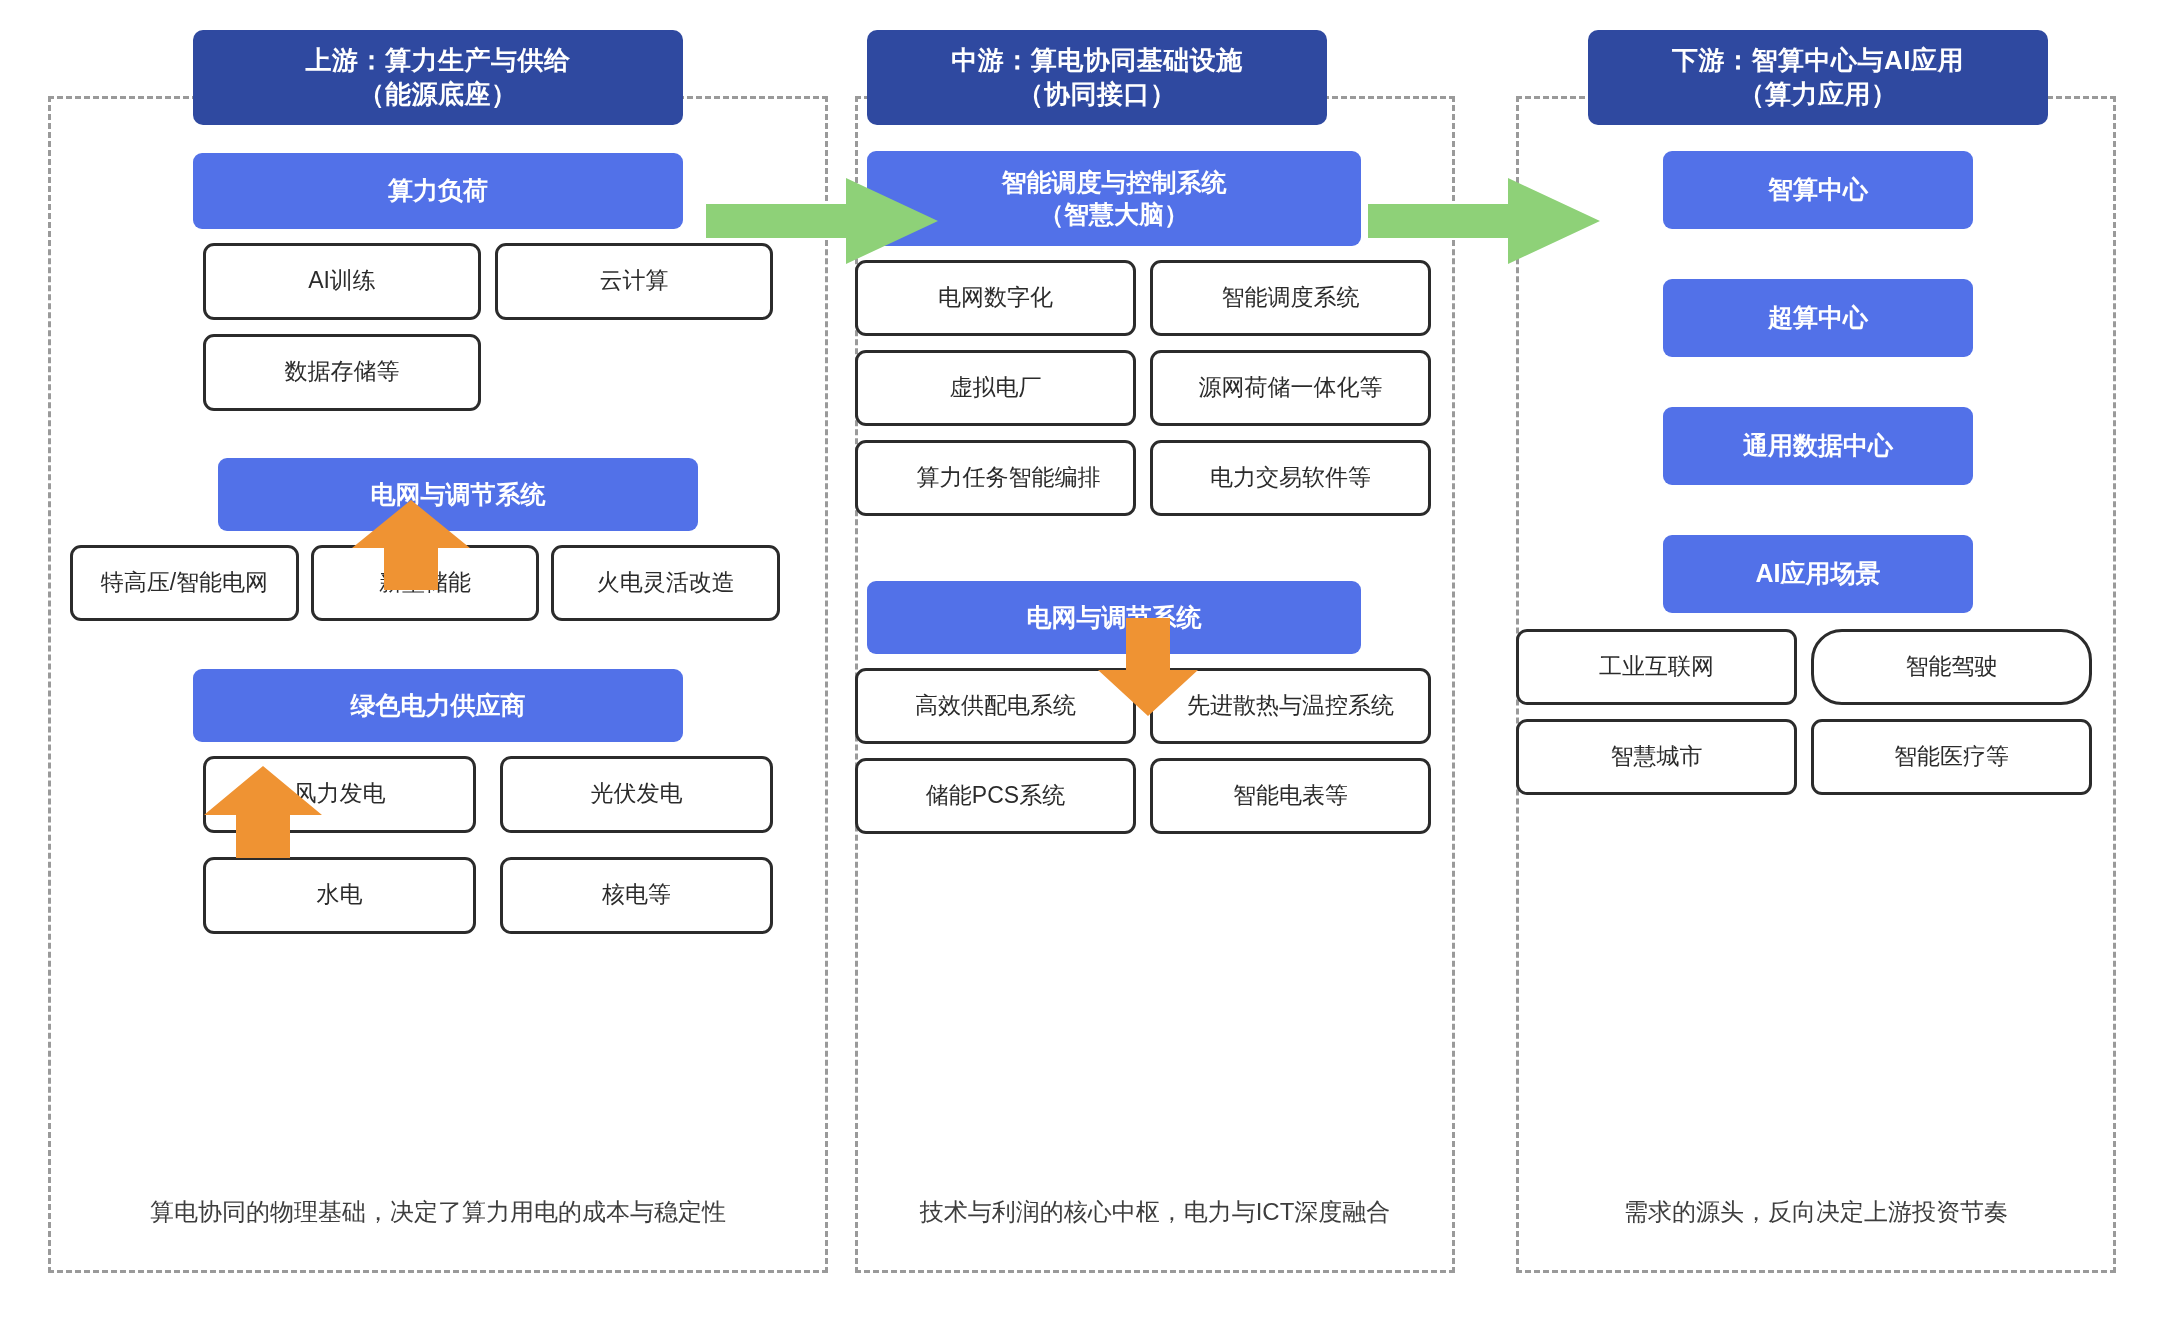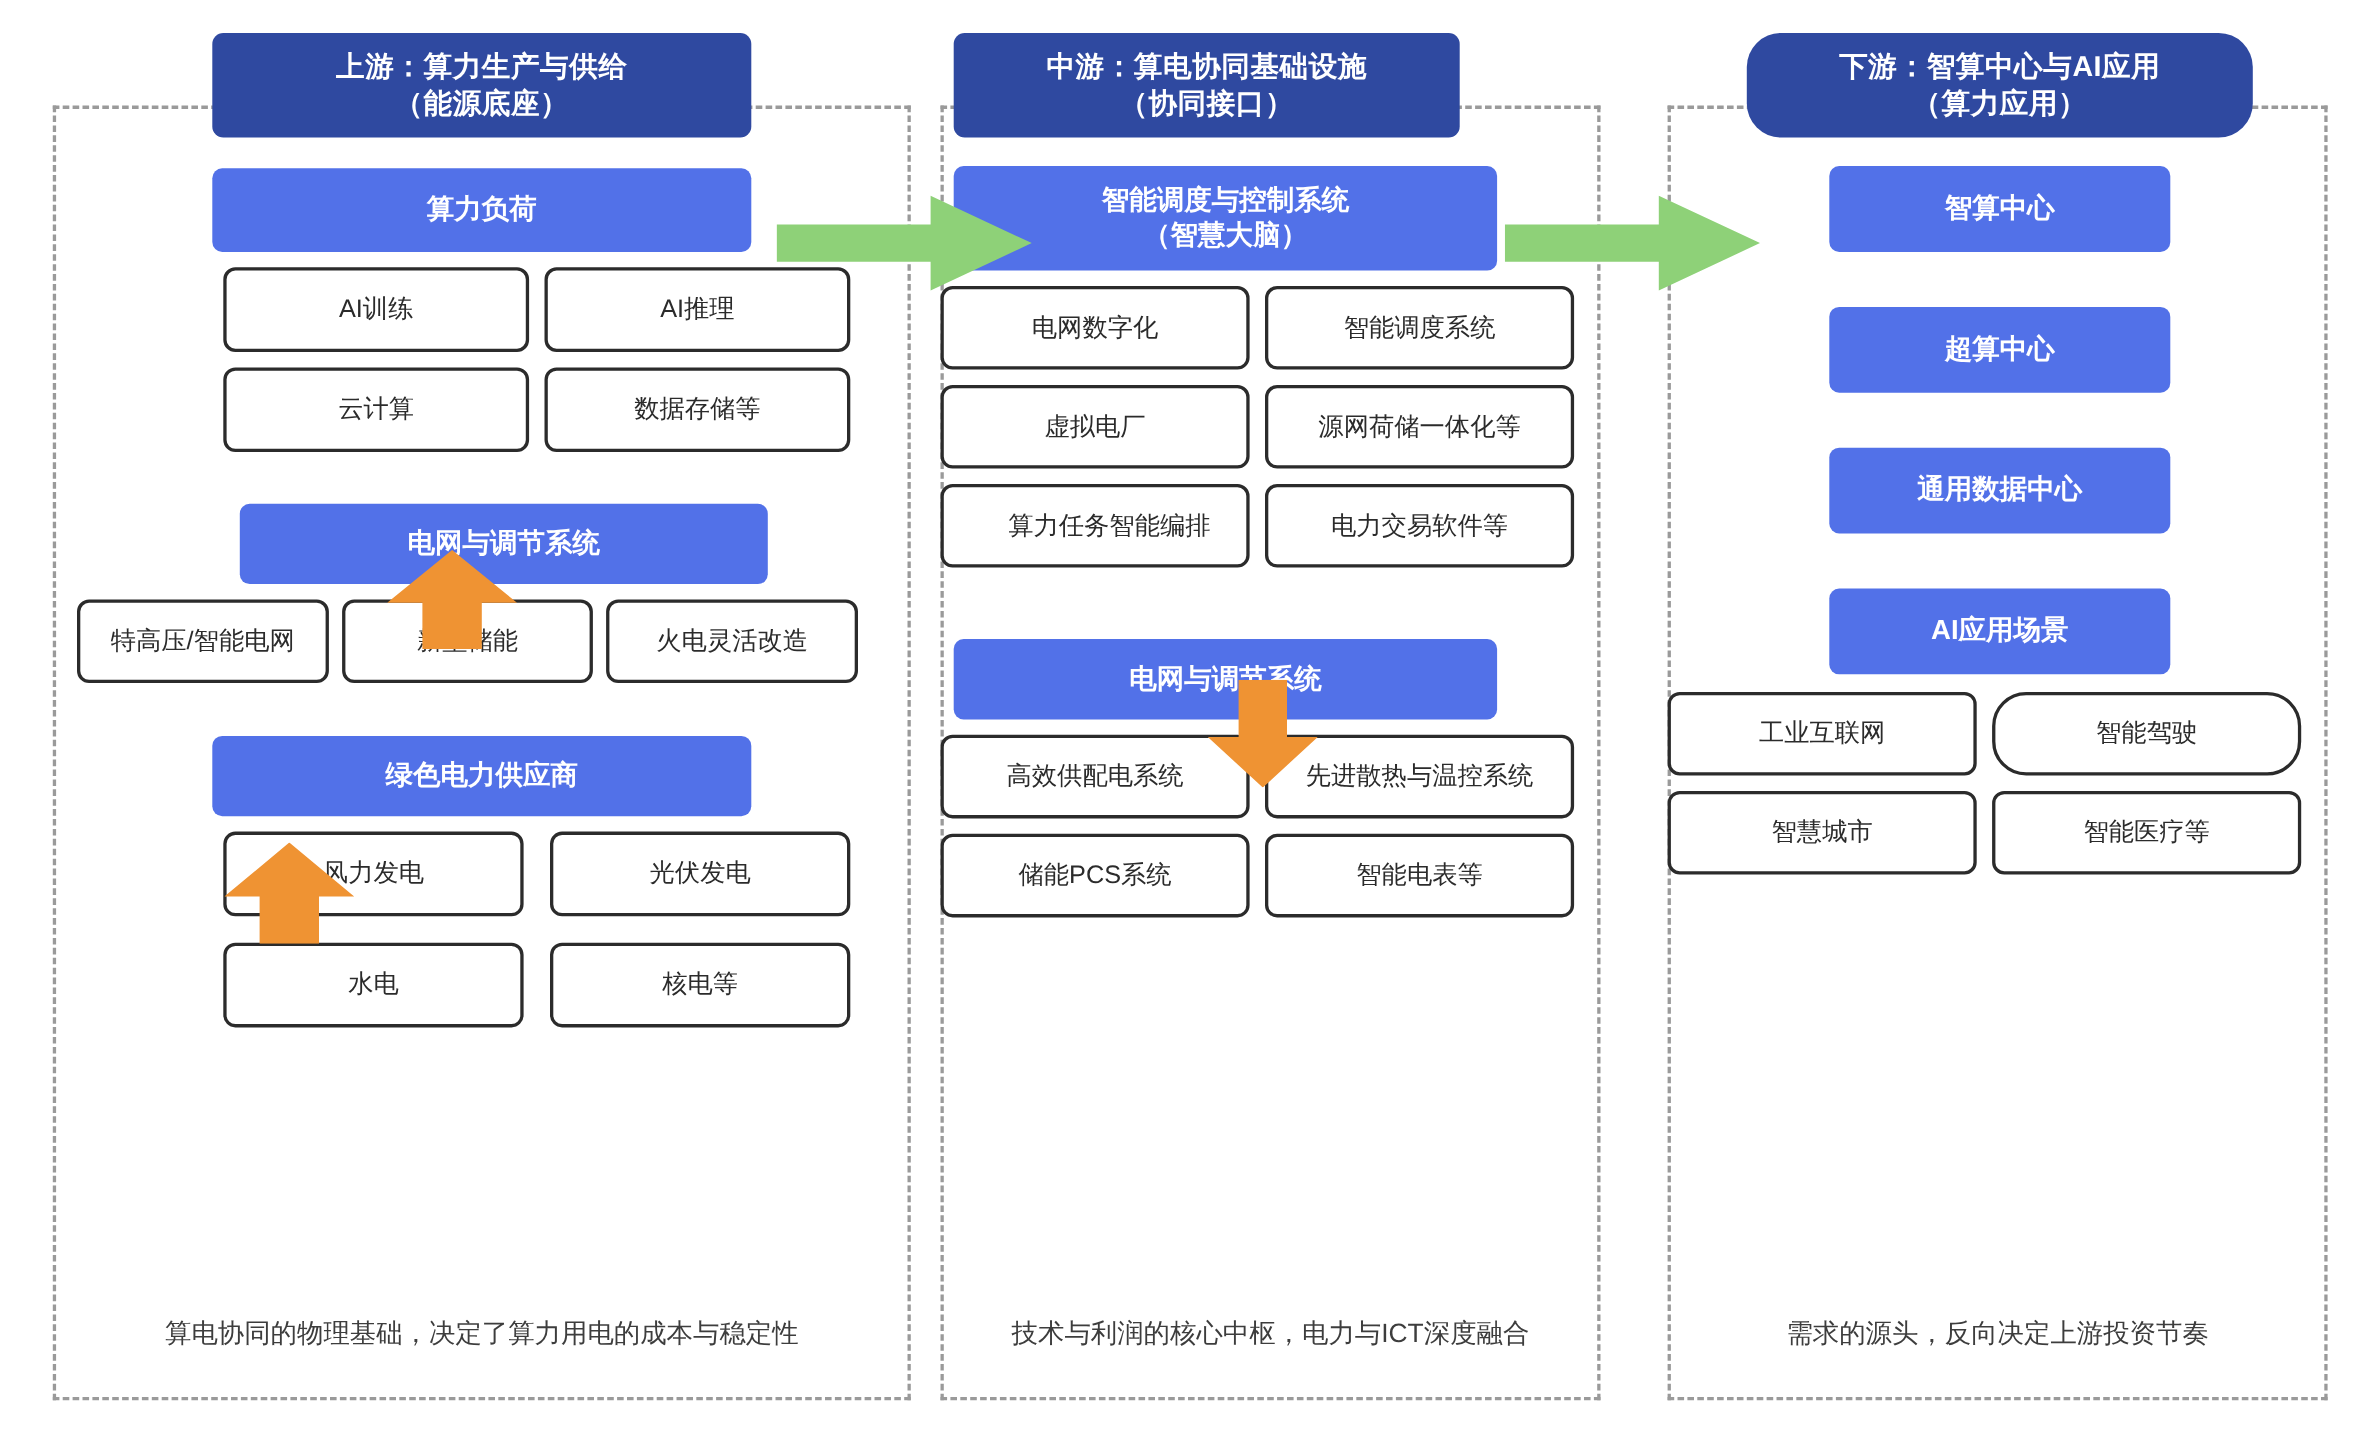--- a/index.html
+++ b/index.html
@@ -35,21 +35,21 @@
     border-radius: 10px;
     font-weight: bold;
     text-align: center;
     line-height: 1.32;
     padding: 13px 10px;
     font-size: 26px;
     letter-spacing: .5px;
   }
   #col-up   .header-band { width: 490px; margin-left: 145px; }
   #col-mid  .header-band { width: 460px; margin-left: 12px; }
-  #col-down .header-band { width: 460px; margin-left: 72px; border-radius: 31px; }
+  #col-down .header-band { width: 460px; margin-left: 72px; }
   .header-band .l2 { display:block; }
 
   
   .blue-bar {
     background: #5271e8;
     color: #ffffff;
     font-weight: bold;
     border-radius: 9px;
     text-align: center;
     display: flex;
@@ -123,23 +123,20 @@
 
     <div class="blue-bar bar-up" style="height:76px;margin-top:28px;">
       <span>算力负荷</span>
     </div>
 
     <div class="row2 indent-2col" style="margin-top:14px;">
       <div class="item-box" style="height:77px;">
           <span>AI训练</span>
         </div>
       <div class="item-box" style="height:77px;">
-          <span>AI推理</span>
-        </div>
-      <div class="item-box" style="height:77px;">
           <span>云计算</span>
         </div>
       <div class="item-box" style="height:77px;">
           <span>数据存储等</span>
         </div>
     </div>
 
     <div class="blue-bar bar-net" style="height:73px;margin-top:47px;">
       <span>电网与调节系统</span>
     </div>

